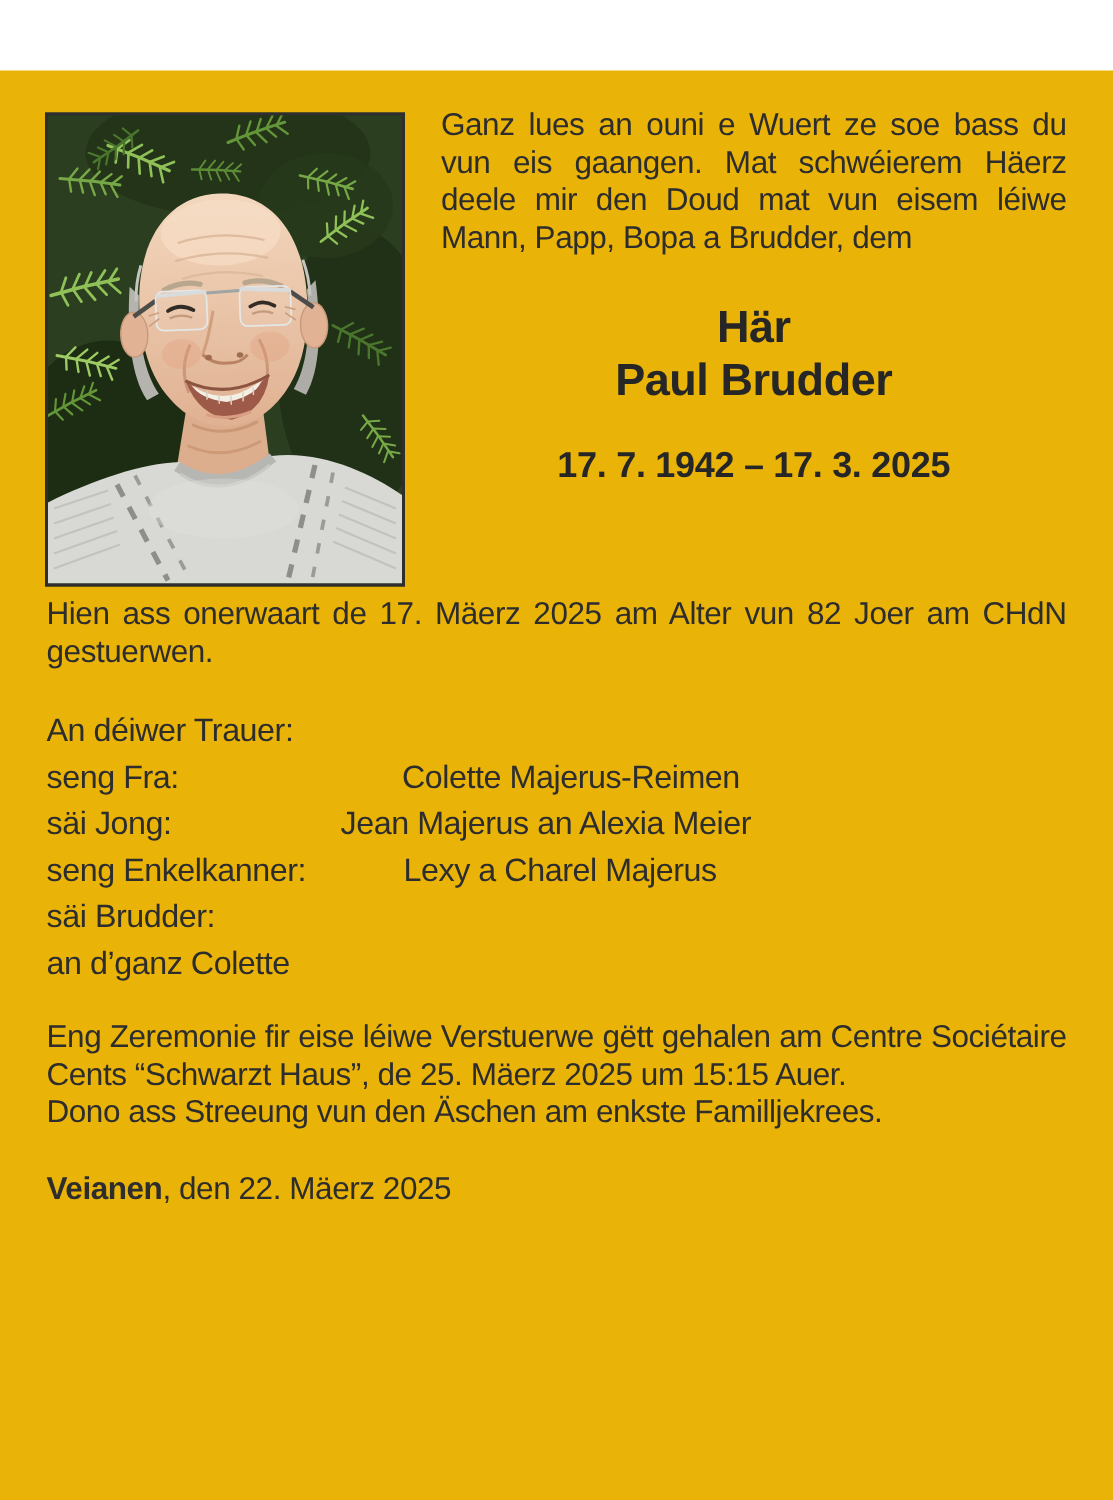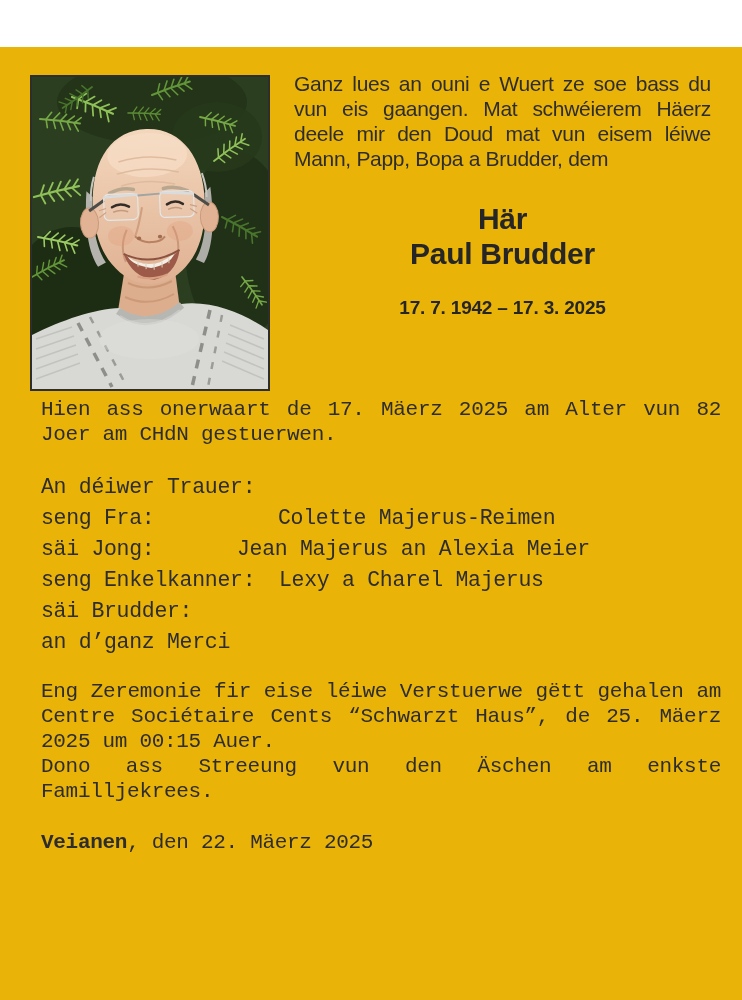--- a/index.html
+++ b/index.html
@@ -29,27 +29,27 @@
     font-size:21px; line-height:25px;
     text-align:justify; letter-spacing:-0.3px;
   }
   .name-block {
     margin-top:30px; text-align:center;
     font-weight:bold; font-size:30px; line-height:35px;
     letter-spacing:-0.3px; color:#262626;
   }
   .life-dates {
     margin-top:26px; text-align:center;
-    font-weight:bold; font-size:19px; letter-spacing:-0.2px; color:#262626;
+    font-weight:bold; font-size:24px; letter-spacing:-0.2px; color:#262626;
   }
 
   
   .body-col {
-    position:absolute; left:41px; top:350px; width:680px;
-    font-size:21px; line-height:25px; letter-spacing:-0.3px;font-family:Liberation Mono, monospace;
+    position:absolute; left:31px; top:350px; width:680px;
+    font-size:21px; line-height:25px; letter-spacing:-0.3px;
   }
   .para { text-align:justify; }
   .preline { white-space:pre-line; }
 
   .trauer-heading { margin-top:26px; font-size:21.5px; line-height:28px; }
   .mourners { margin-top:2px; font-size:21.5px; }
   .m-row { position:relative; height:31px; line-height:31px; white-space:nowrap; }
   .m-name { position:absolute; top:0; }
   .m-name-0 { left:237px; }
   .m-name-1 { left:196px; }
@@ -195,24 +195,24 @@
         <span>säi Jong:</span>
         <span class="m-name m-name-1">Jean Majerus an Alexia Meier</span>
       </div>
       <div class="m-row">
         <span>seng Enkelkanner:</span>
         <span class="m-name m-name-2">Lexy a Charel Majerus</span>
       </div>
       <div class="m-row">
         <span>säi Brudder:</span>
       </div>
-      <div class="mourners-footer">an d’ganz Merci</div>
+      <div class="mourners-footer">an d’ganz Colette</div>
     </div>
 
-    <p class="para preline ceremony">Eng Zeremonie fir eise léiwe Verstuerwe gëtt gehalen am Centre Sociétaire Cents “Schwarzt Haus”, de 25. Mäerz 2025 um 00:15 Auer.
+    <p class="para preline ceremony">Eng Zeremonie fir eise léiwe Verstuerwe gëtt gehalen am Centre Sociétaire Cents “Schwarzt Haus”, de 25. Mäerz 2025 um 15:15 Auer.
 Dono ass Streeung vun den Äschen am enkste Familljekrees.</p>
 
     <p class="place-date"><span class="bold">Veianen</span><span>, den 22. Mäerz 2025</span></p>
 
 
   </div>
 
 </div>
 
 </body></html>

